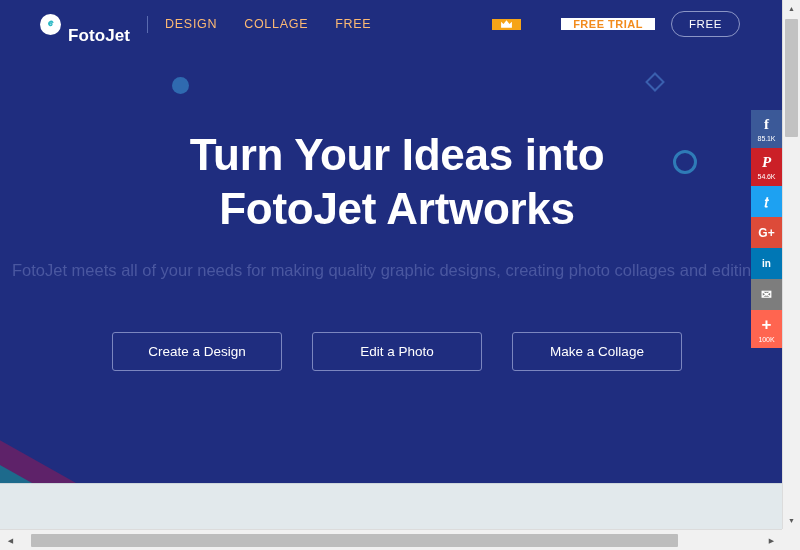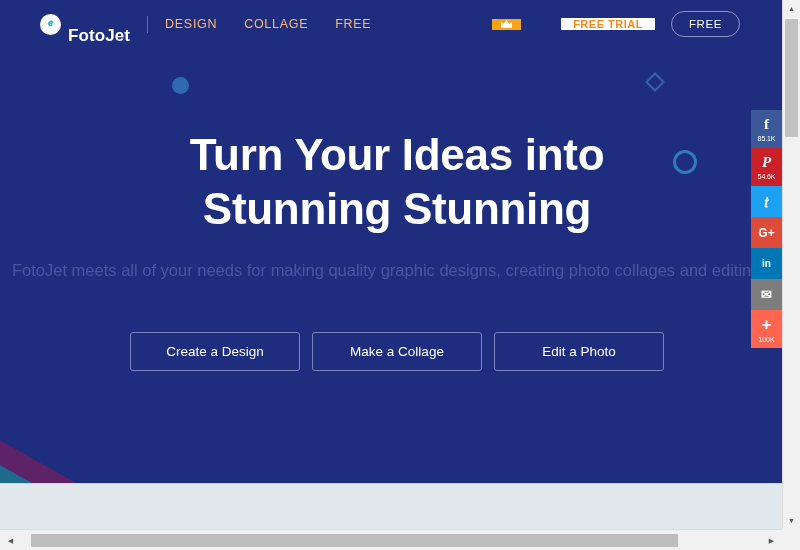--- a/index.html
+++ b/index.html
@@ -177,21 +177,21 @@
     font-size: 16.5px;
     line-height: 1.4;
     white-space: nowrap;
     overflow: hidden;
     text-align: center;
   }
   #cta-row {
     margin-top: 50px;
     display: flex;
     justify-content: center;
-    gap: 12px;
+    gap: 30px;
   }
   .cta-btn {
     width: 170px; height: 39px;
     border: 1px solid #7b86bf;
     border-radius: 3px;
     background: transparent;
     color: #ffffff;
     font-size: 13.5px;
     display: flex; align-items: center; justify-content: center;
     cursor: pointer;
@@ -336,29 +336,29 @@
             </span>
             <span id="free-trial-label">FREE TRIAL</span>
           </div>
           <button id="login-btn">FREE</button>
         </div>
       </div>
 
       <div id="hero-content">
         <h1 id="headline">
           <span>Turn Your Ideas into</span><br>
-          <span>Stunning Stunning</span>
+          <span>FotoJet Artworks</span>
         </h1>
 
         <p id="subtitle">FotoJet meets all of your needs for making quality graphic designs, creating photo collages and editing photos.</p>
 
         <div id="cta-row">
           <button class="cta-btn">Create a Design</button>
+          <button class="cta-btn">Edit a Photo</button>
           <button class="cta-btn">Make a Collage</button>
-          <button class="cta-btn">Edit a Photo</button>
         </div>
       </div>
 
       <div id="social-rail">
           <div class="social-item" style="background: rgb(59, 89, 152); height: 38px;">
             <span class="social-glyph" style="font-family: &quot;Liberation Serif&quot;, serif;">f</span>
             <span class="social-count">85.1K</span>
           </div>
           <div class="social-item" style="background: rgb(203, 32, 39); height: 38px;">
             <span class="social-glyph" style="font-family: &quot;Liberation Serif&quot;, serif; font-style: italic;">P</span>

